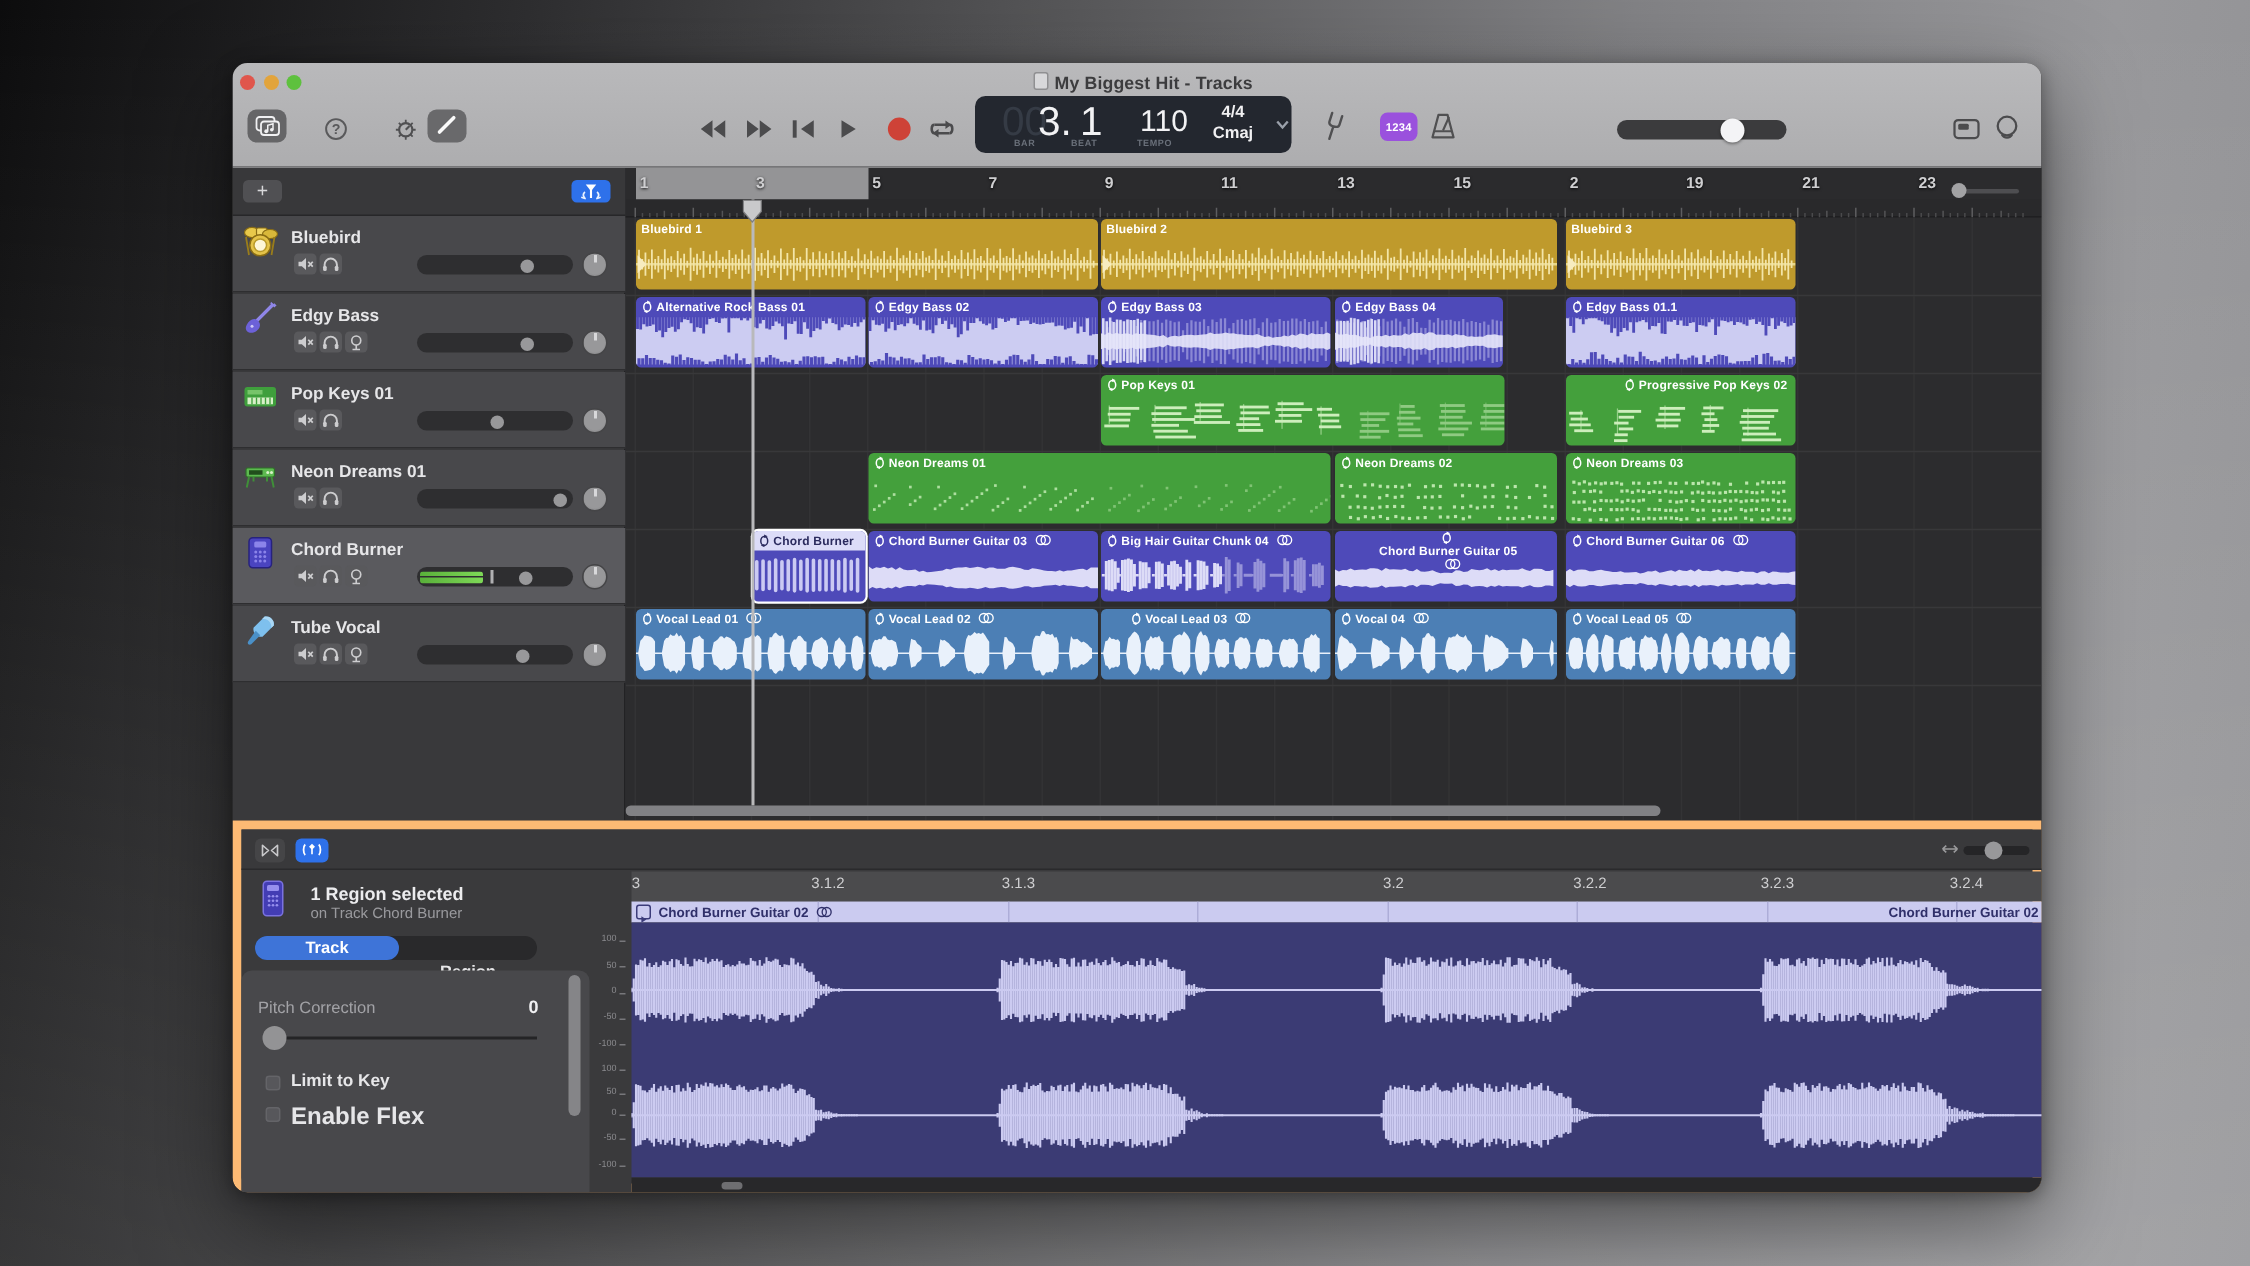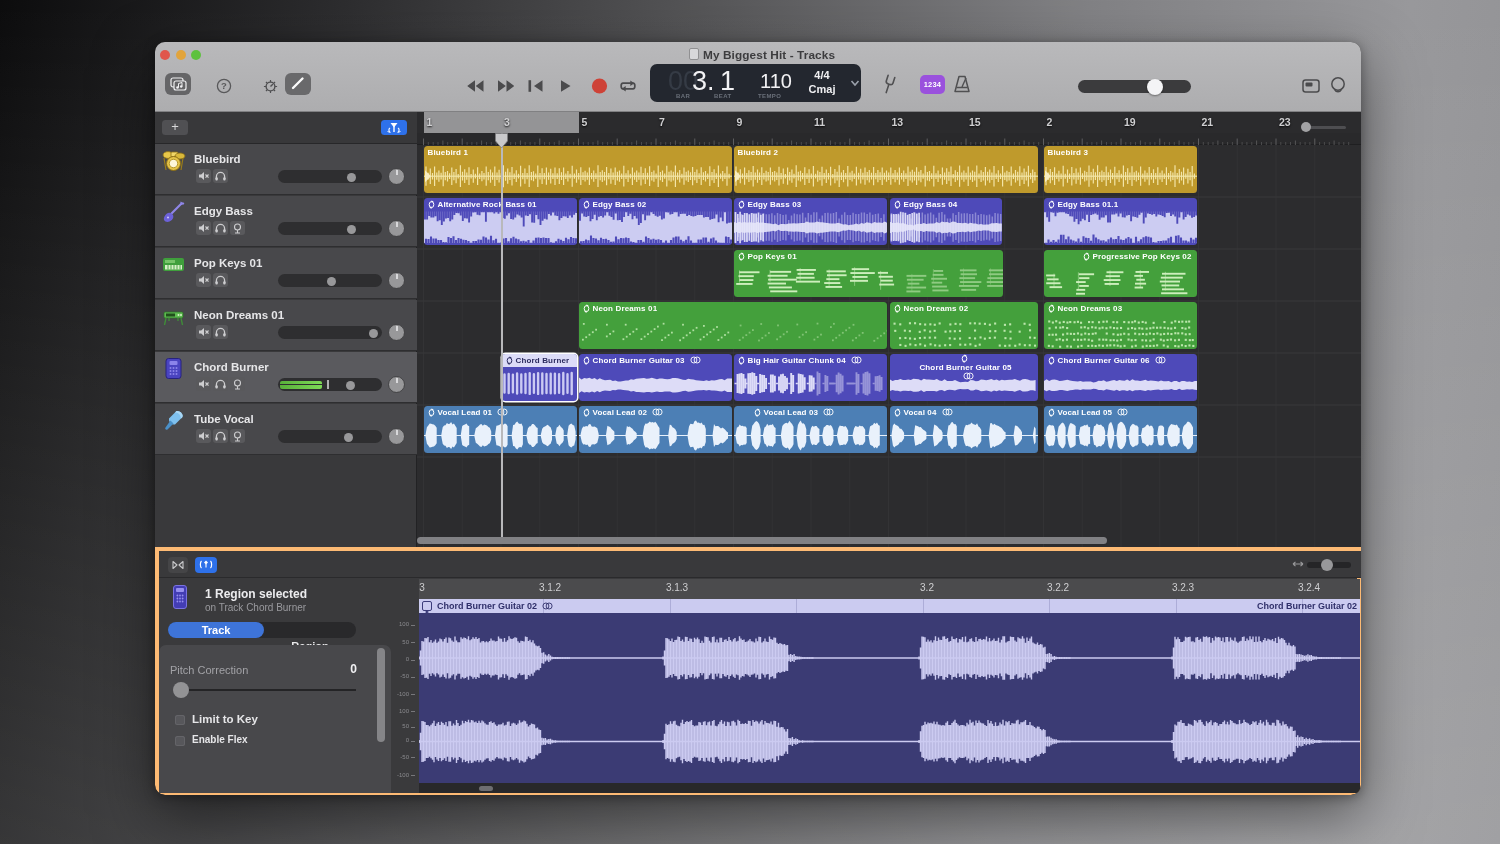--- a/index.html
+++ b/index.html
@@ -30,21 +30,21 @@
 .vtrack { position:absolute; left:123px; top:26px; width:104px; height:13px; border-radius:6.5px; background:#2e2e30;}
 .vknob { position:absolute; top:28px; width:9px; height:9px; border-radius:50%; background:#98989a; margin-top:1px;}
 .pknob { position:absolute; left:233px; top:23.5px; width:17px; height:17px; border-radius:50%;
   background:radial-gradient(circle at 50% 45%, #98989a 0 60%, #7e7e80 100%); border:1.5px solid #454547;}
 .pknob:after { content:""; position:absolute; left:7px; top:1px; width:1.6px; height:5px; background:#d8d8da;}
 .region { position:absolute; border-radius:3.5px; overflow:hidden; }
 .rhead { position:absolute; left:0; top:0; width:100%; height:12.5px; display:flex; align-items:center;
   padding-left:4px; font-size:8px; font-weight:700; color:#fff; letter-spacing:.15px; white-space:nowrap;}
 .rulnum { position:absolute; top:4px; font-size:10.5px; font-weight:700; color:#cfcfd1; text-shadow:0 1px 2px rgba(0,0,0,.85);}
 #editor { position:absolute; left:0; top:505px; width:1206px; height:248px;
-  background:#3a3a3c; border:4px solid #fdba74; border-radius:0 0 10px 10px; }
+  background:#3a3a3c; border:6px solid #fdba74; border-radius:0 0 10px 10px; }
 .edlab { font-size:10px; color:#cfcfd1; position:absolute; top:3px; }
 .dbl { position:absolute; right:0; font-size:6px; color:#8a8a8e; }
 .chk { position:absolute; left:16px; width:10px; height:10px; border-radius:2.5px; background:#57575b;
   box-shadow:inset 0 0 0 1px #646468; }
 </style></head><body>
 <div id="win">
     <div id="toolbar">
       <div class="tl" style="left:5px;background:#e0564c;"></div>
       <div class="tl" style="left:20.5px;background:#e2a43c;"></div>
       <div class="tl" style="left:36px;background:#5ec13e;"></div>
@@ -1424,21 +1424,21 @@
           <div class="abs" style="left:96px;top:0;width:92px;height:16px;color:#e8e8ea;font-size:11px;font-weight:700;text-align:center;line-height:16px;margin-top:16px;">Region</div>
         </div>
         <div class="abs" style="left:0;top:67px;width:232px;height:148px;background:#48484b;border-radius:7px 7px 0 0;">
           <div class="abs" style="left:11px;top:19px;font-size:11px;color:#a2a2a6;">Pitch Correction</div>
           <div class="abs" style="left:180px;top:17px;width:18px;text-align:right;font-size:12px;font-weight:700;color:#f0f0f2;">0</div>
           <div class="abs" style="left:19px;top:44px;width:178px;height:1.5px;background:#242426;"></div>
           <div class="abs" style="left:14px;top:37px;width:16px;height:16px;border-radius:50%;background:#939395;"></div>
           <div class="chk" style="top:69.5px;"></div>
           <div class="abs" style="left:33px;top:68px;font-size:11.5px;font-weight:700;color:#e6e6e8;">Limit to Key</div>
           <div class="chk" style="top:90.5px;"></div>
-          <div class="abs" style="left:33px;top:89px;font-size:10px;font-weight:700;color:#e6e6e8;">Enable Flex</div>
+          <div class="abs" style="left:33px;top:89px;font-size:16px;font-weight:700;color:#e6e6e8;">Enable Flex</div>
         </div>
         <div class="abs" style="left:217.5px;top:70px;width:8px;height:94px;border-radius:4px;background:#858588;"></div>
         <div class="dbl" style="right:10px;top:43.2px;">100</div>
         <div class="abs" style="right:4px;top:46.7px;width:4px;height:1px;background:#77777b;"></div>
         <div class="dbl" style="right:10px;top:60.8px;">50</div>
         <div class="abs" style="right:4px;top:64.3px;width:4px;height:1px;background:#77777b;"></div>
         <div class="dbl" style="right:10px;top:78.1px;">0</div>
         <div class="abs" style="right:4px;top:81.6px;width:4px;height:1px;background:#77777b;"></div>
         <div class="dbl" style="right:10px;top:95.4px;">-50</div>
         <div class="abs" style="right:4px;top:98.9px;width:4px;height:1px;background:#77777b;"></div>

